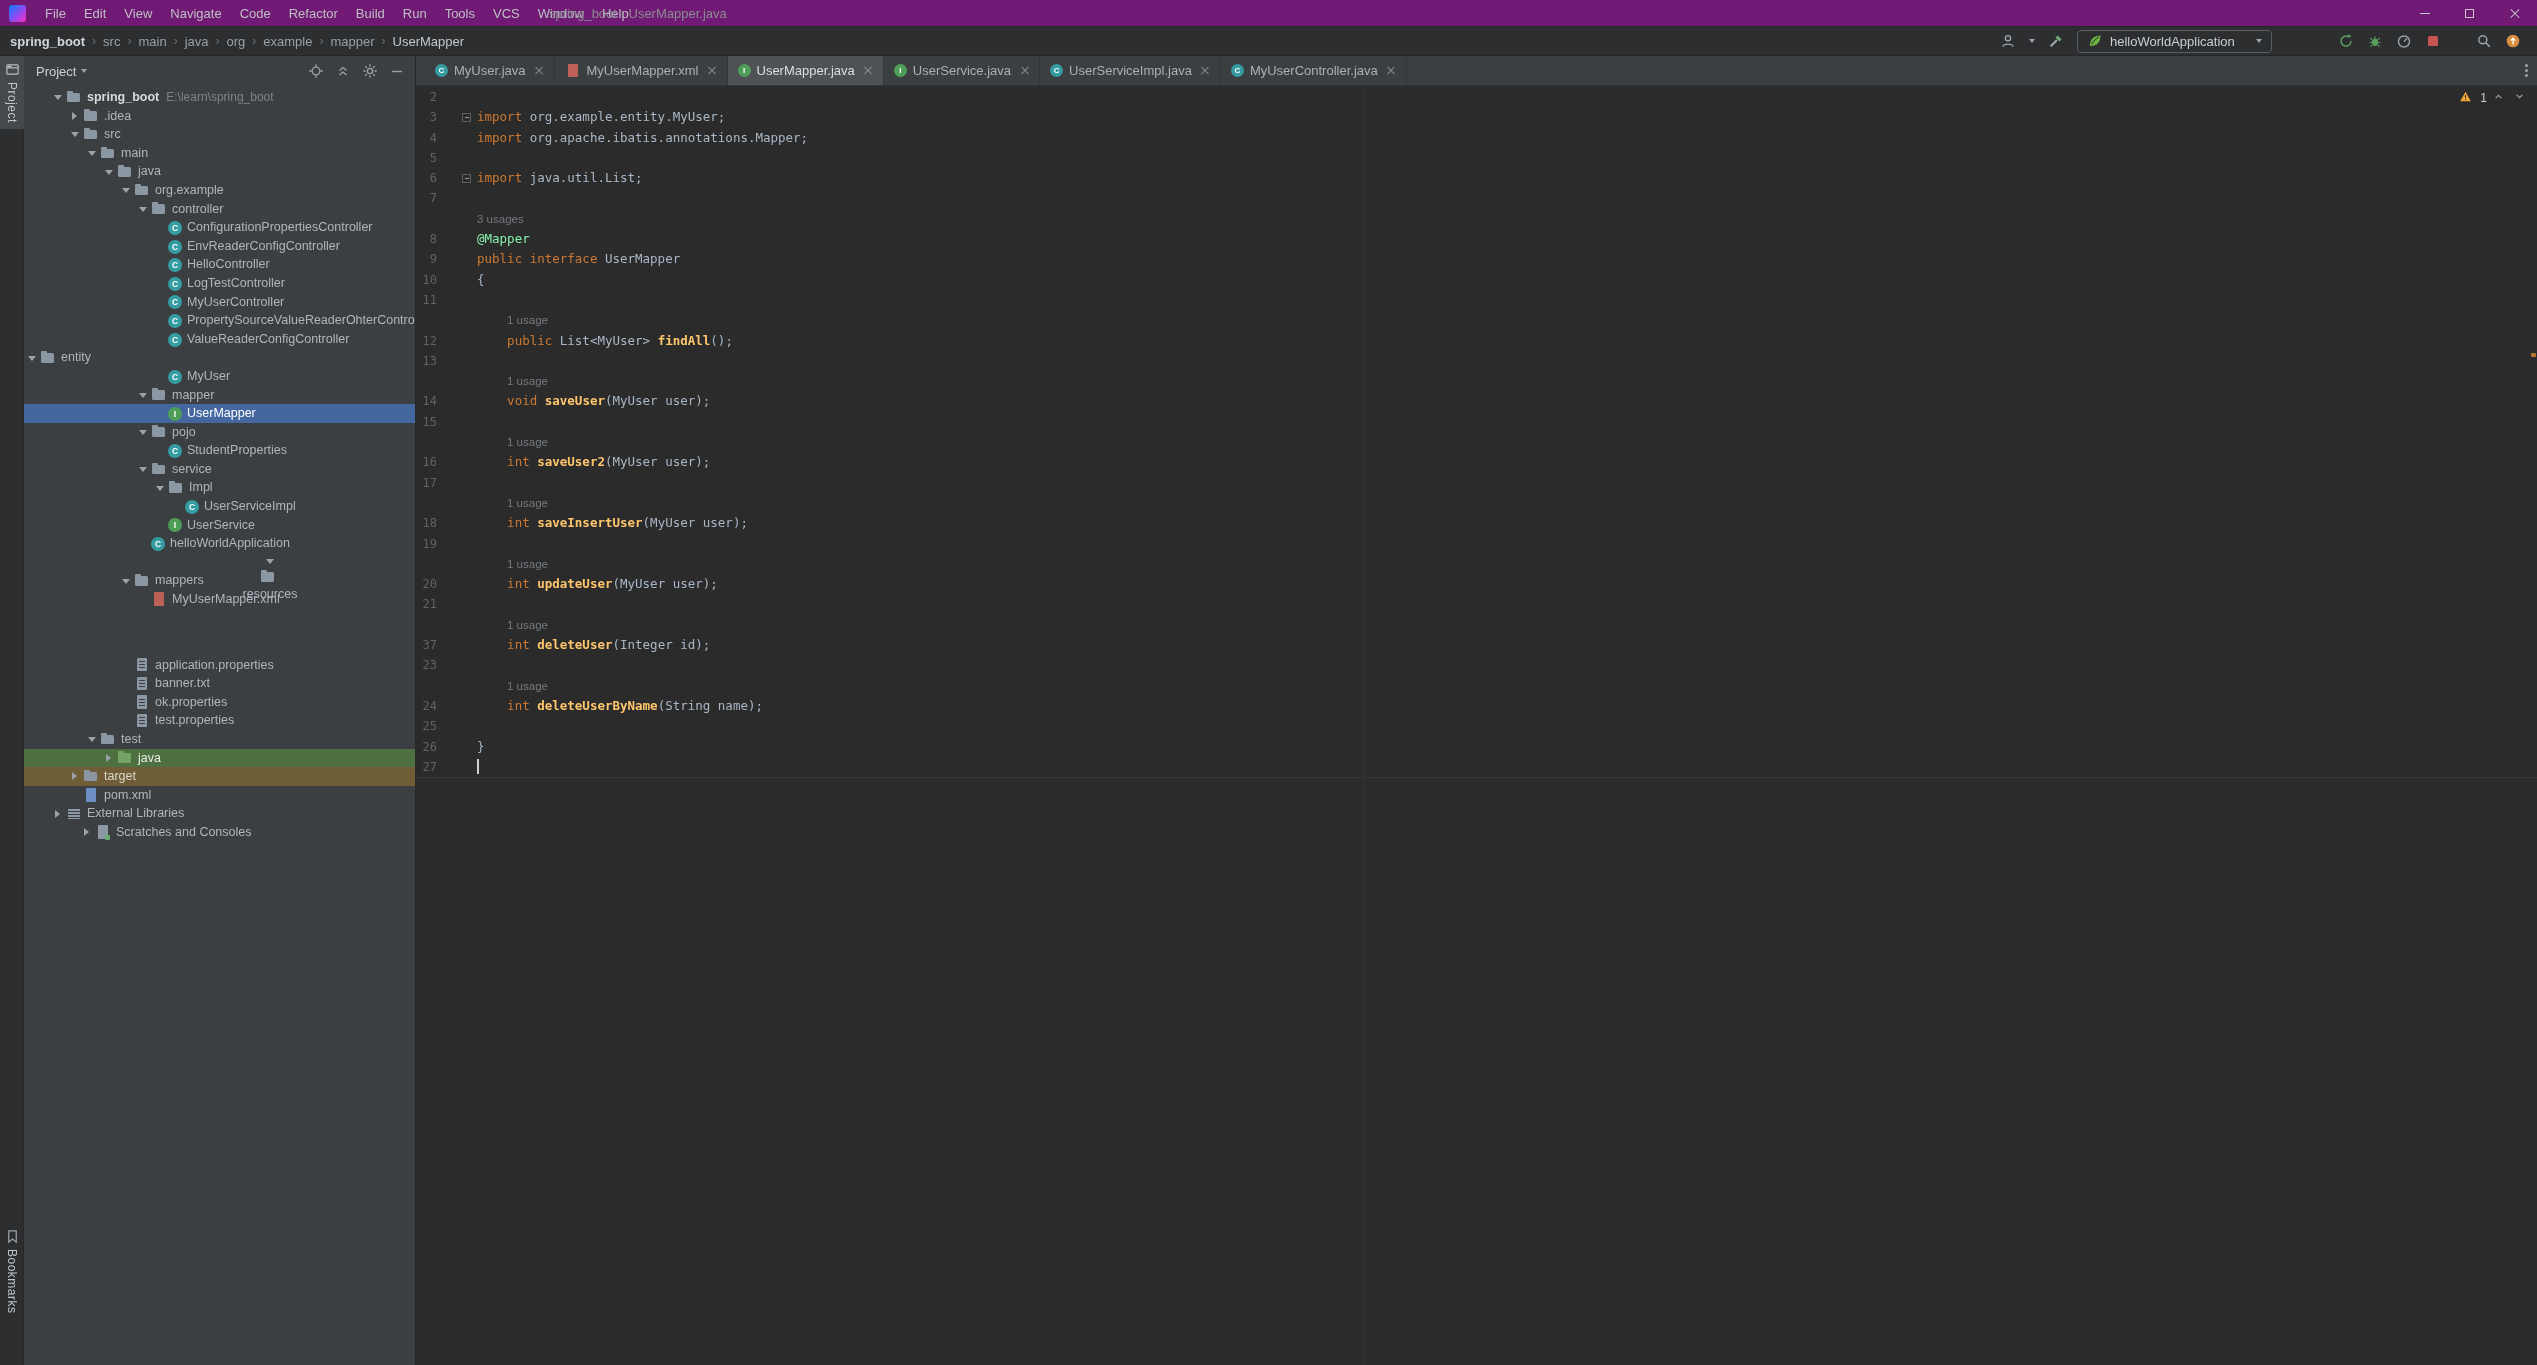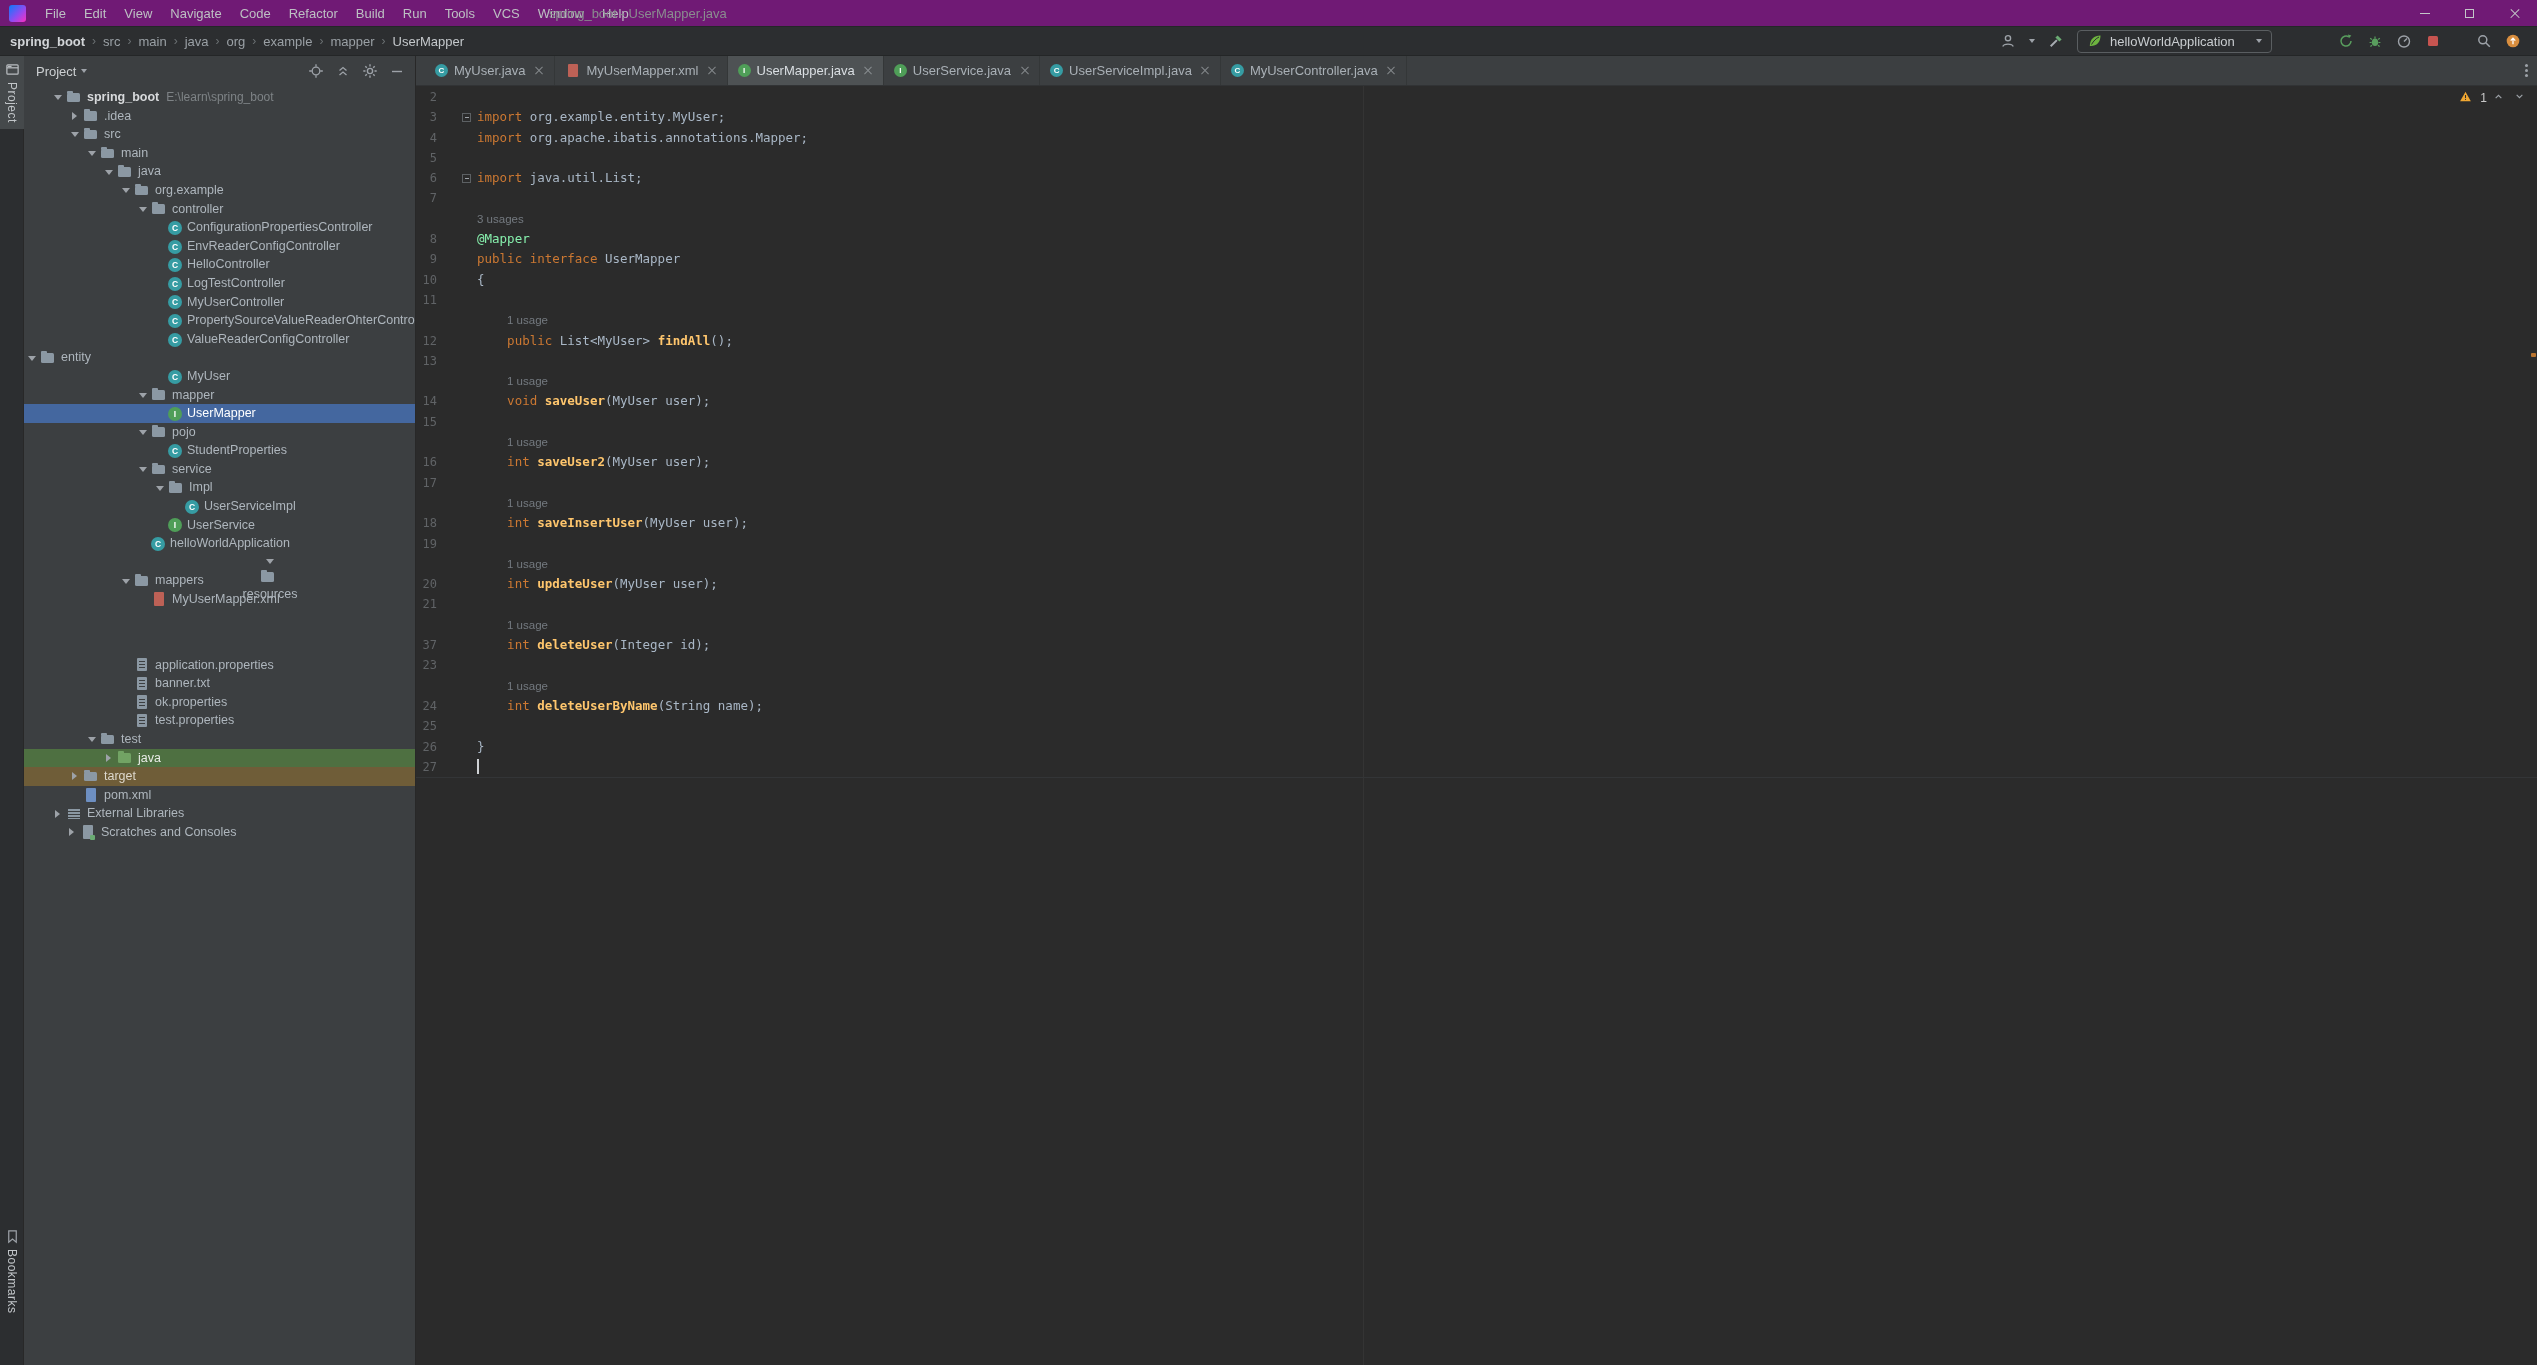--- a/index.html
+++ b/index.html
@@ -480,21 +480,21 @@
         <div class="tree-row" data-name="tree-item-pom.xml" style="padding-left: 43px;">
           <span class="chevron" data-name="chevron-spacer"></span>
           <span class="ic ic-file ic-maven" data-name="maven-file-icon"></span>
           <span class="tree-label" data-name="tree-item-label">pom.xml</span>
         </div>
         <div class="tree-row" data-name="tree-item-External Libraries" style="padding-left: 26px;">
           <span class="chevron collapsed" data-name="chevron-collapsed-icon"></span>
           <span class="ic ic-lib" data-name="libraries-icon"></span>
           <span class="tree-label" data-name="tree-item-label">External Libraries</span>
         </div>
-        <div class="tree-row" data-name="tree-item-Scratches and Consoles" style="padding-left: 40px;">
+        <div class="tree-row" data-name="tree-item-Scratches and Consoles" style="padding-left: 26px; margin-left: 29px;">
           <span class="chevron collapsed" data-name="chevron-collapsed-icon"></span>
           <span class="ic ic-file ic-scratch" data-name="scratches-icon"></span>
           <span class="tree-label" data-name="tree-item-label">Scratches and Consoles</span>
         </div>
       </div>
   </div>
 
   <div class="editor-pane" data-name="editor-area">
     <div class="tab-bar" data-name="editor-tabs">
         <div class="tab" data-name="tab-MyUser.java">

